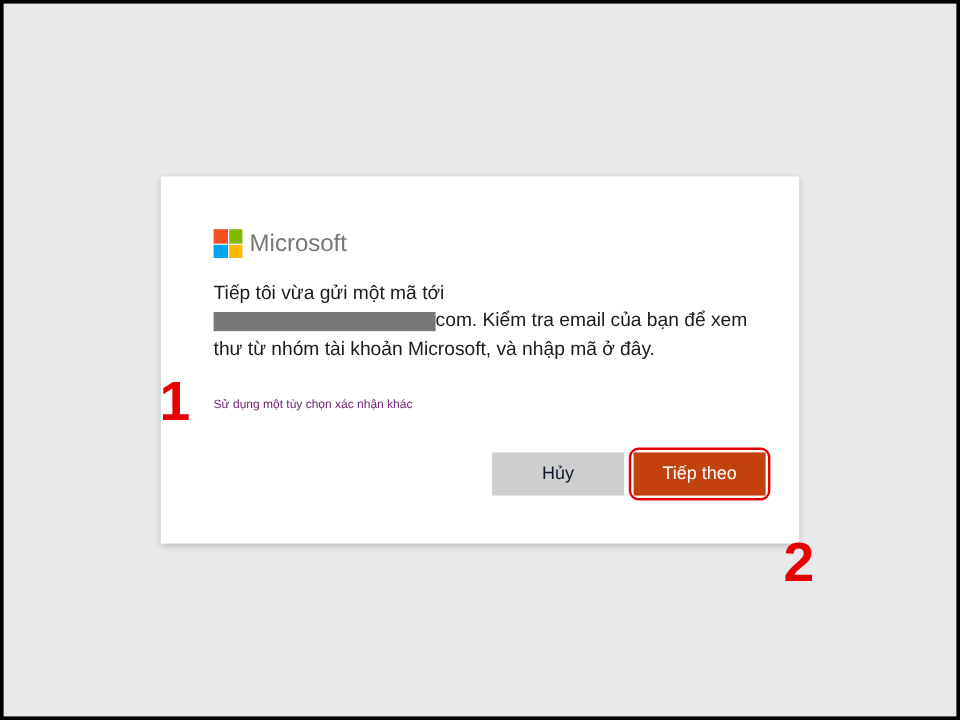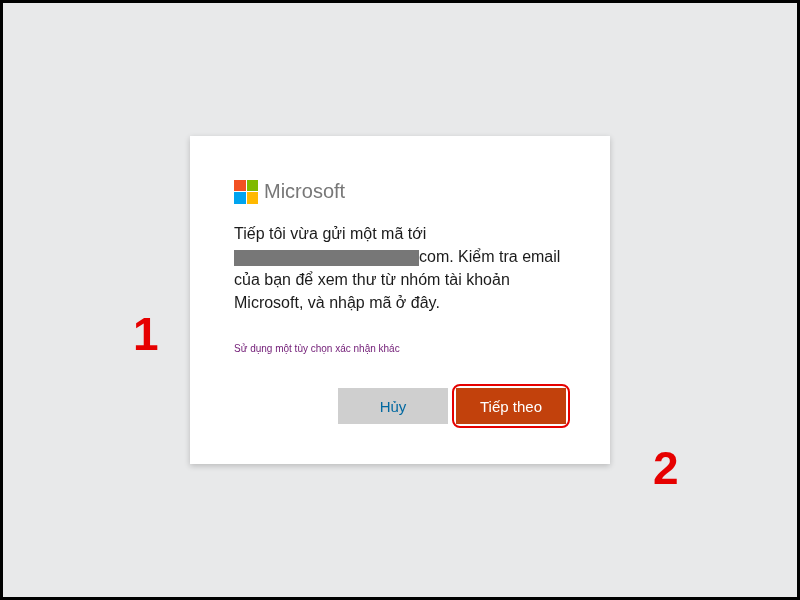--- a/index.html
+++ b/index.html
@@ -8,23 +8,23 @@
       height: 600px;
       background: #e8e9ea;
       border: 3px solid #000;
       font-family: "Segoe UI", Arial, sans-serif;
       display: flex;
       align-items: center;
       justify-content: center;
       position: relative;
     }
     .card {
-      width: 420px;
+      width: 532px;
       background: #fff;
-      padding: 44px 44px 40px 44px;
+      padding: 44px 28px 40px 44px;
       box-shadow: 0 2px 6px rgba(0,0,0,0.2);
       position: relative;
     }
     .logo-row {
       display: flex;
       align-items: center;
       gap: 6px;
       margin-bottom: 18px;
     }
     .ms-squares {
@@ -106,21 +106,21 @@
       position: relative;
     }
     .btn {
       min-width: 110px;
       height: 36px;
       border: none;
       font-size: 15px;
       cursor: pointer;
       padding: 0 18px;
     }
-    .btn.cancel { background: #cfcfcf; color: #0369a1; text-align: center; }
+    .btn.cancel { background: #cfcfcf; color: #0f172a; text-align: center; }
     .btn.next { background: #c2410c; color: #fff; }
     .red-box.next-box {
       right: -4px;
       top: -4px;
       width: 118px;
       height: 44px;
     }
     .num-label {
       position: absolute;
       font-size: 46px;

